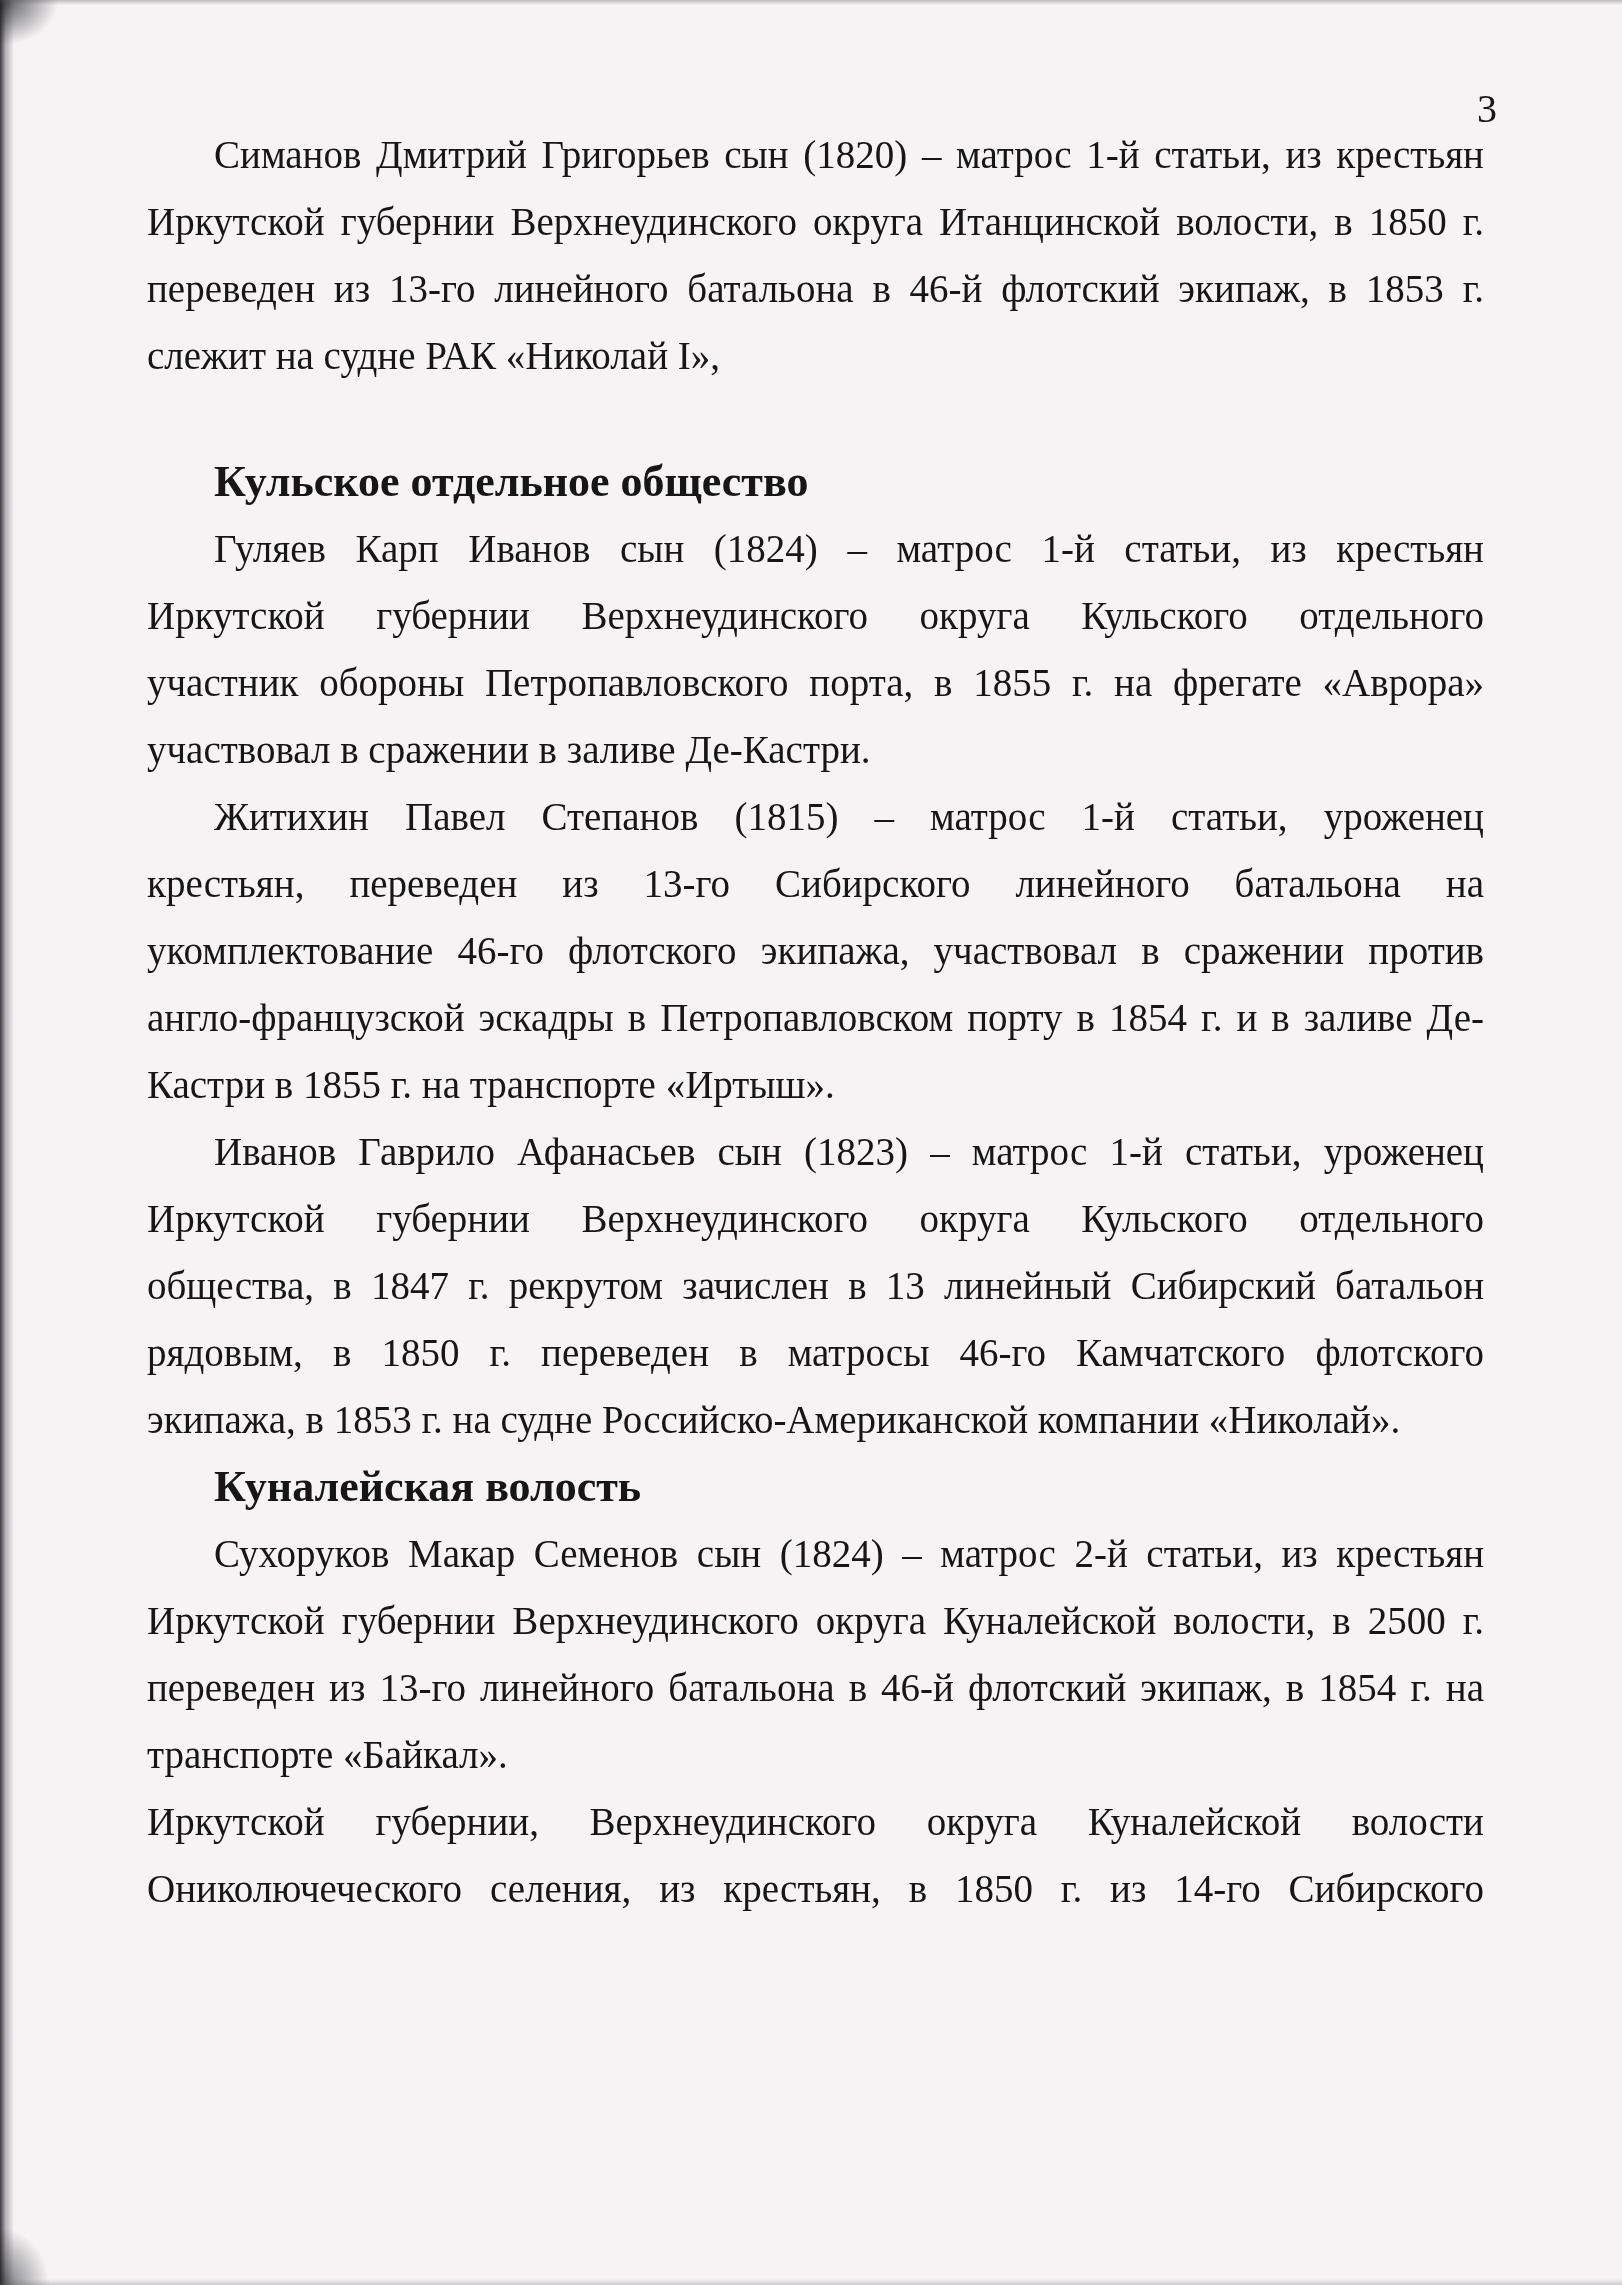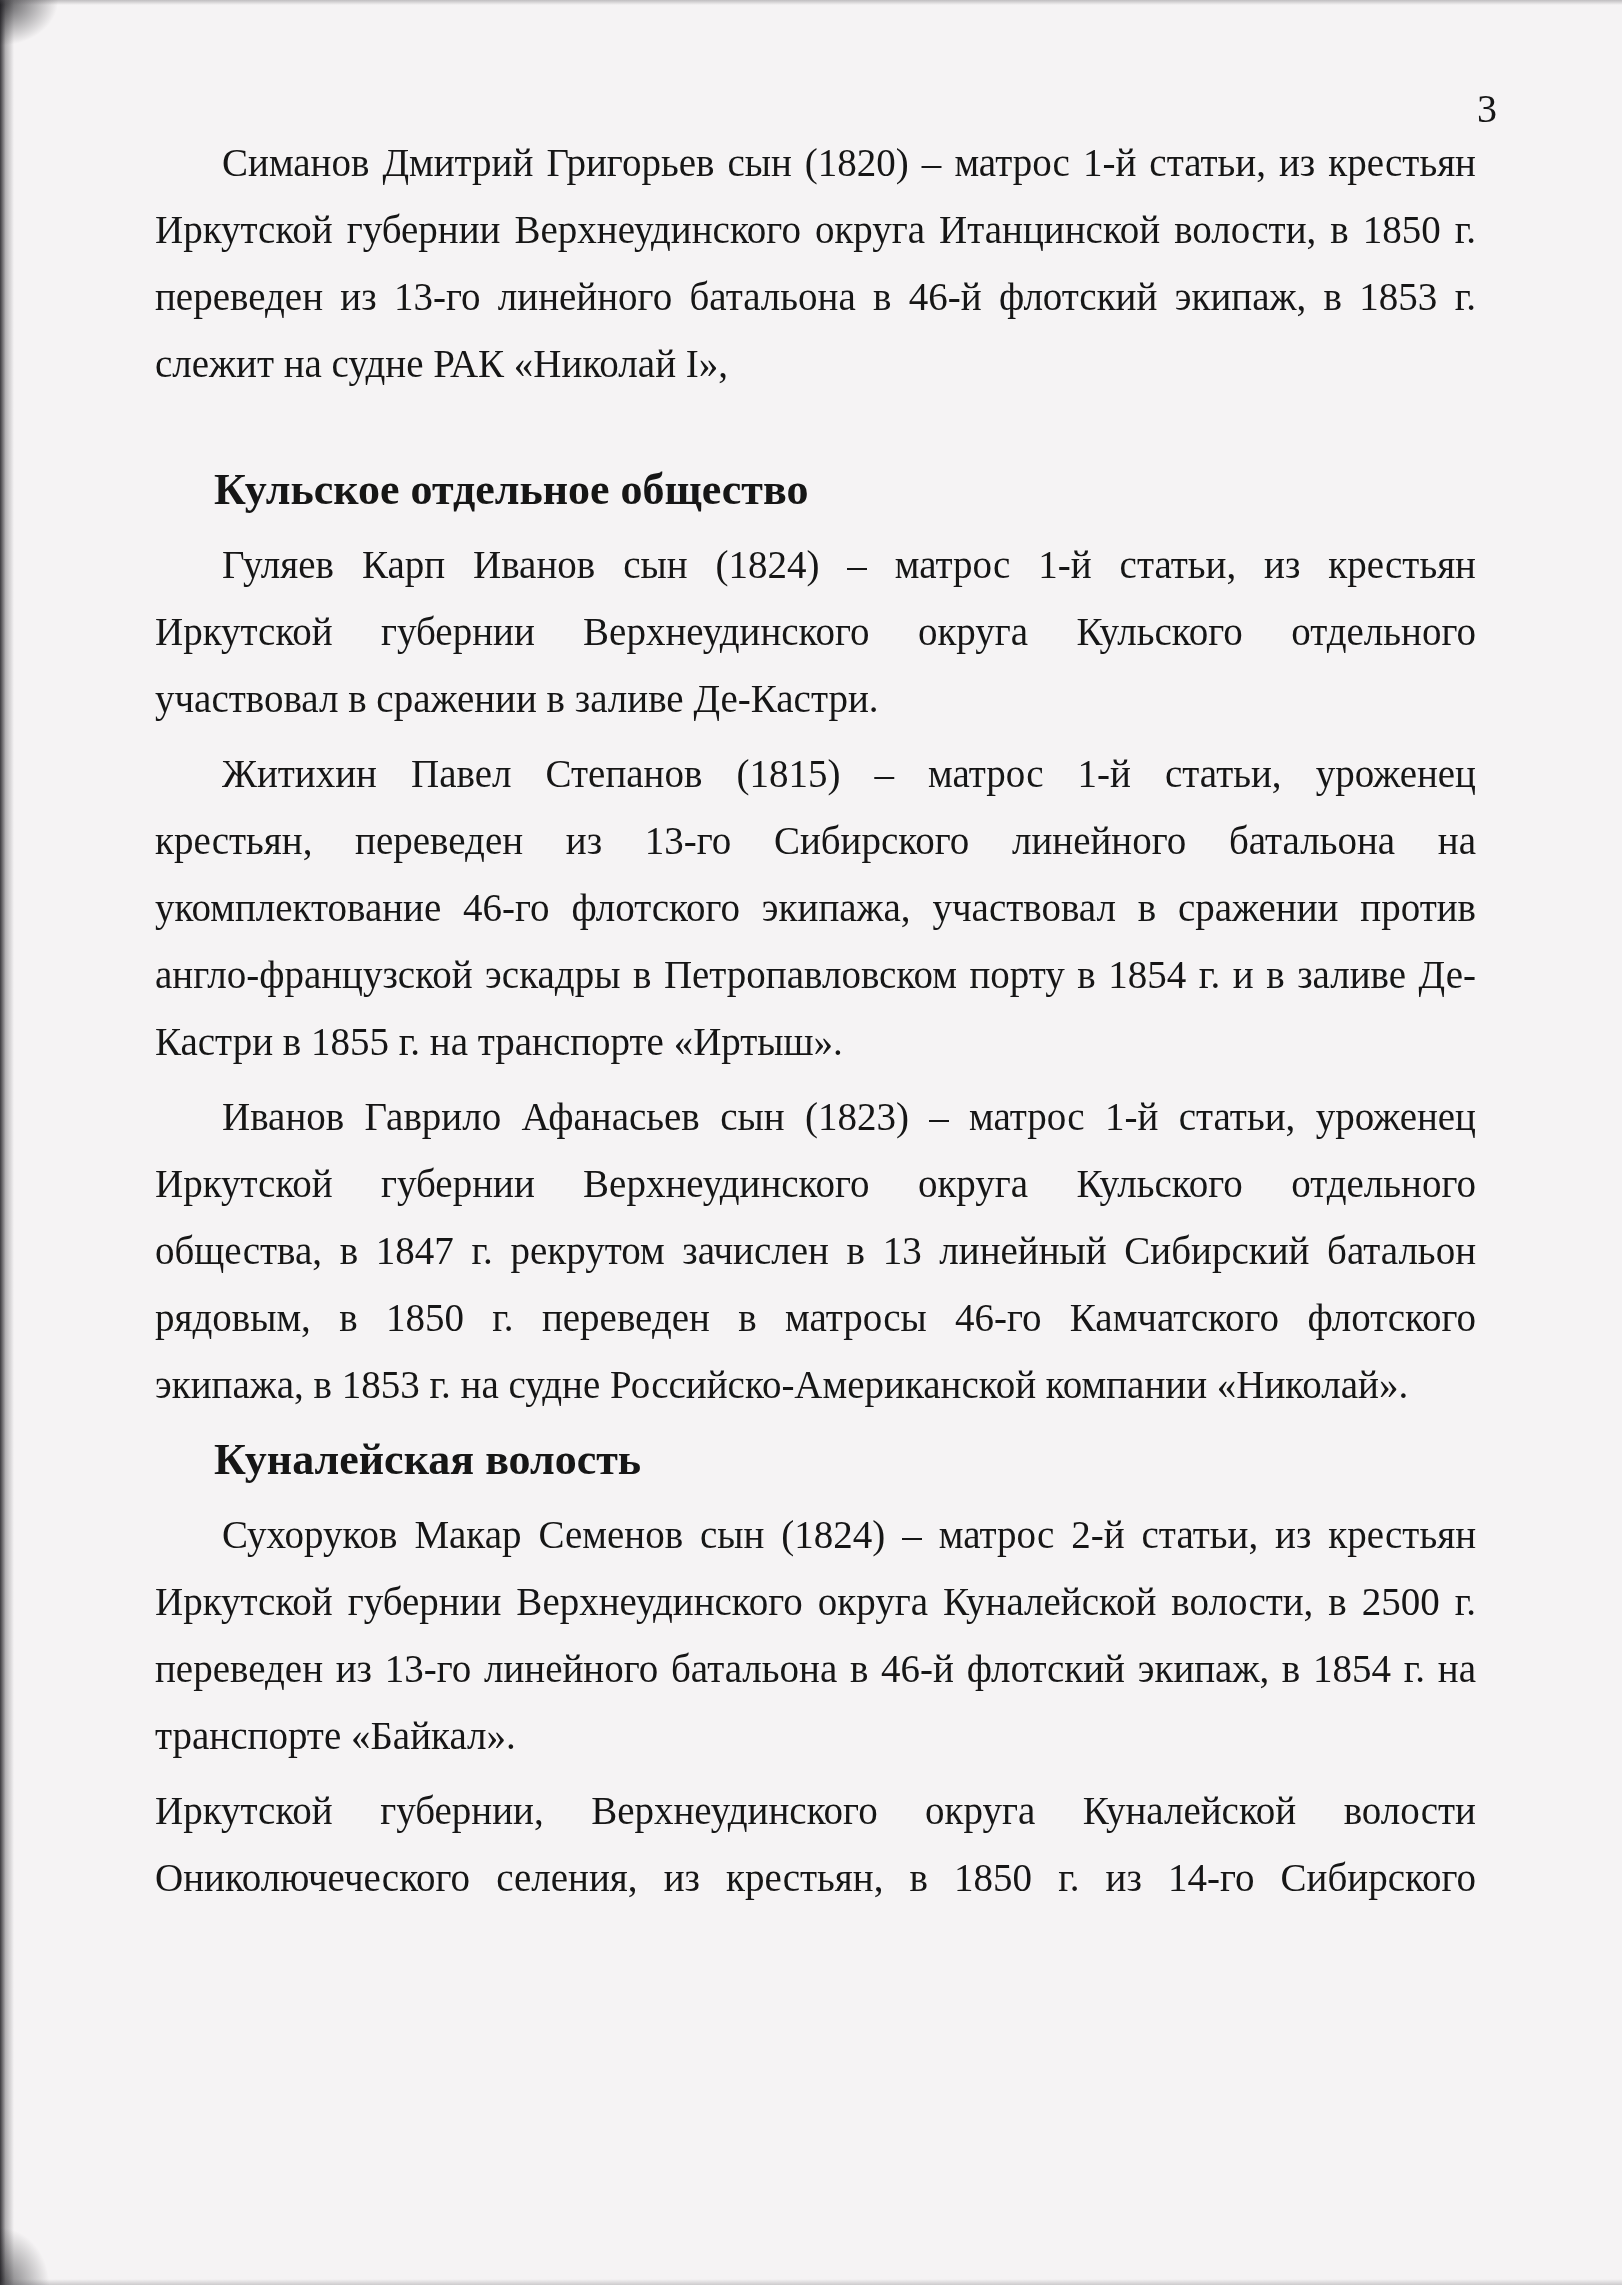--- a/index.html
+++ b/index.html
@@ -59,21 +59,21 @@
     font-size: 40px;
     line-height: 40px;
   }
 
   .text-column {
     position: absolute;
     left: 147px;
     top: 121px;
     width: 1337px;
   }
-  .para { margin: 8px; }
+  .para { margin: 0; }
   .line {
     height: 67px;
     line-height: 67px;
     font-size: 39px;
     text-align: justify;
     text-align-last: justify;
     overflow: visible;
   }
   .line.first { text-indent: 67px; }
   .line.last {
@@ -105,20 +105,21 @@
       <div class="para">
         <div class="line first">Симанов Дмитрий Григорьев сын (1820) – матрос 1-й статьи, из крестьян</div>
         <div class="line">Иркутской губернии Верхнеудинского округа Итанцинской волости, в 1850 г.</div>
         <div class="line">переведен из 13-го линейного батальона в 46-й флотский экипаж, в 1853 г.</div>
         <div class="line last">слежит на судне РАК «Николай I»,</div>
       </div>
       <div class="heading gap-before">Кульское отдельное общество</div>
       <div class="para">
         <div class="line first">Гуляев Карп Иванов сын (1824) – матрос 1-й статьи, из крестьян</div>
         <div class="line">Иркутской губернии Верхнеудинского округа Кульского отдельного</div>
+        <div class="line">участник обороны Петропавловского порта, в 1855 г. на фрегате «Аврора»</div>
         <div class="line last">участвовал в сражении в заливе Де-Кастри.</div>
       </div>
       <div class="para">
         <div class="line first">Житихин Павел Степанов (1815) – матрос 1-й статьи, уроженец</div>
         <div class="line">крестьян, переведен из 13-го Сибирского линейного батальона на</div>
         <div class="line">укомплектование 46-го флотского экипажа, участвовал в сражении против</div>
         <div class="line">англо-французской эскадры в Петропавловском порту в 1854 г. и в заливе Де-</div>
         <div class="line last">Кастри в 1855 г. на транспорте «Иртыш».</div>
       </div>
       <div class="para">

